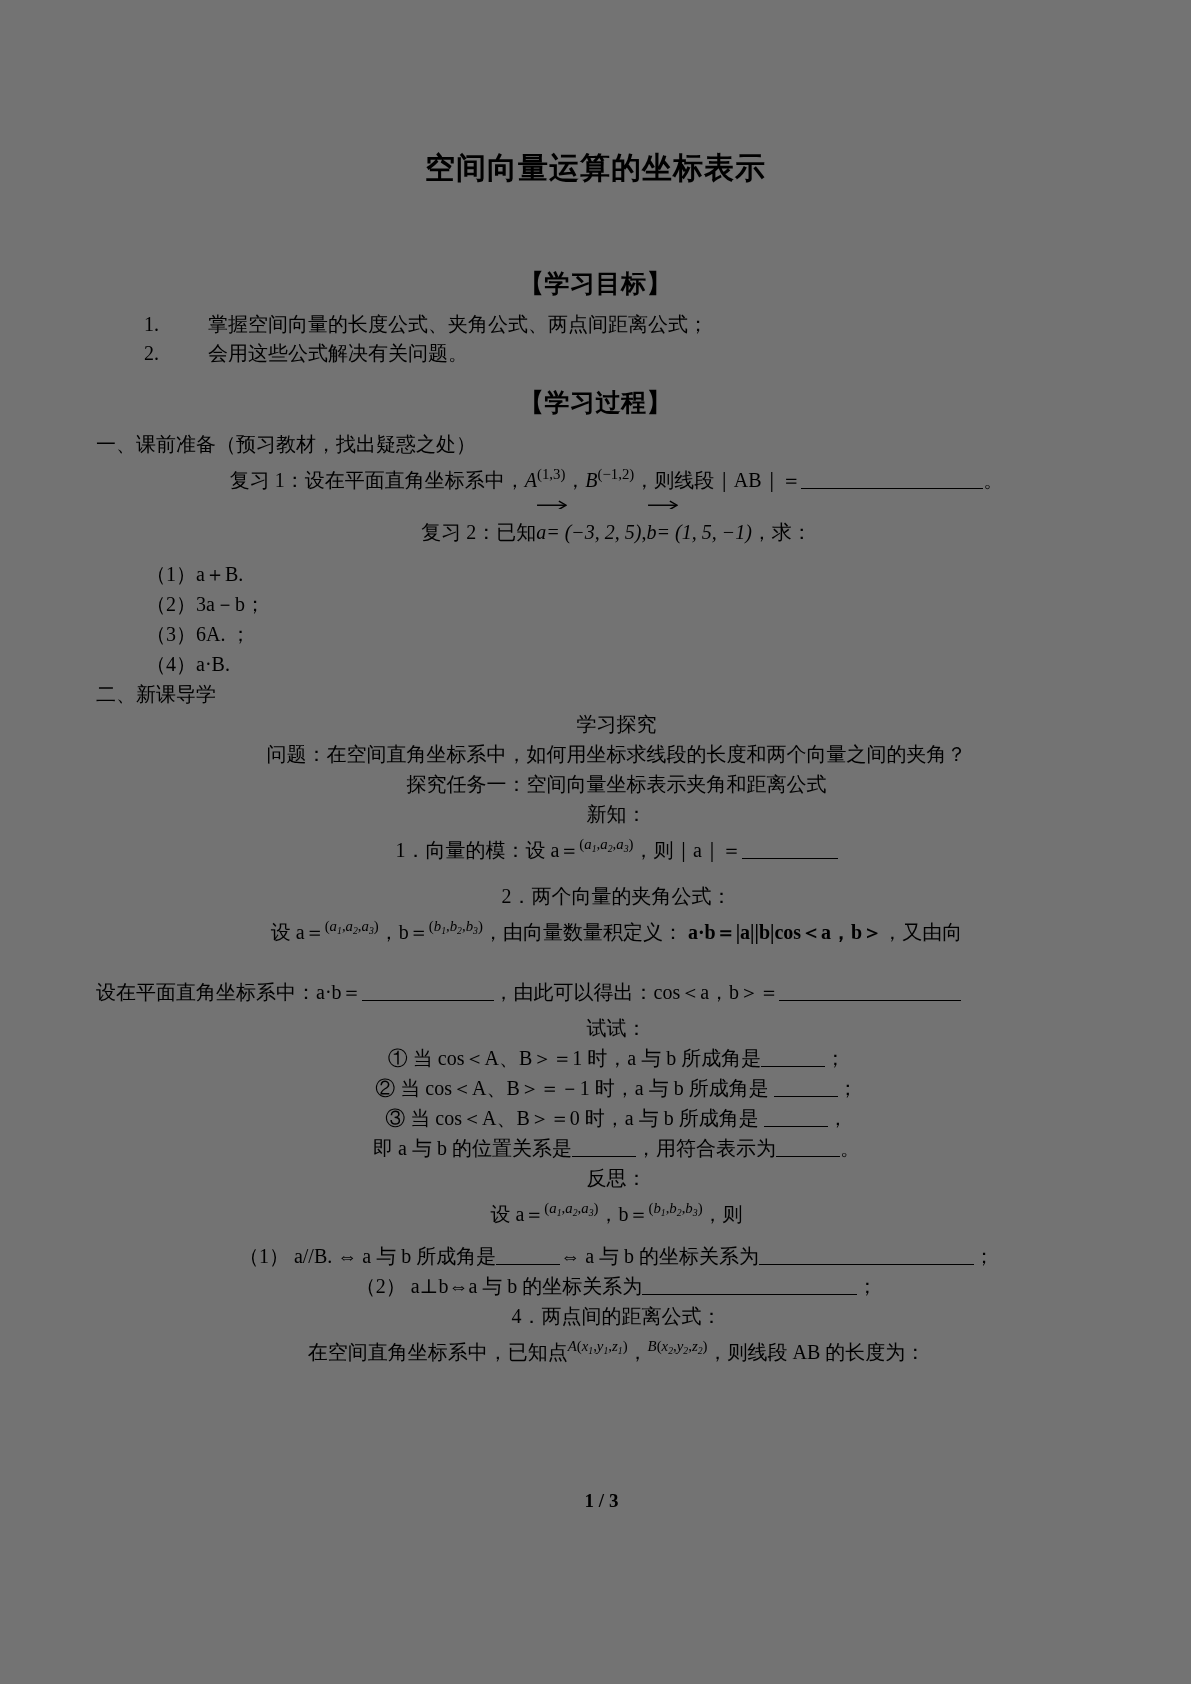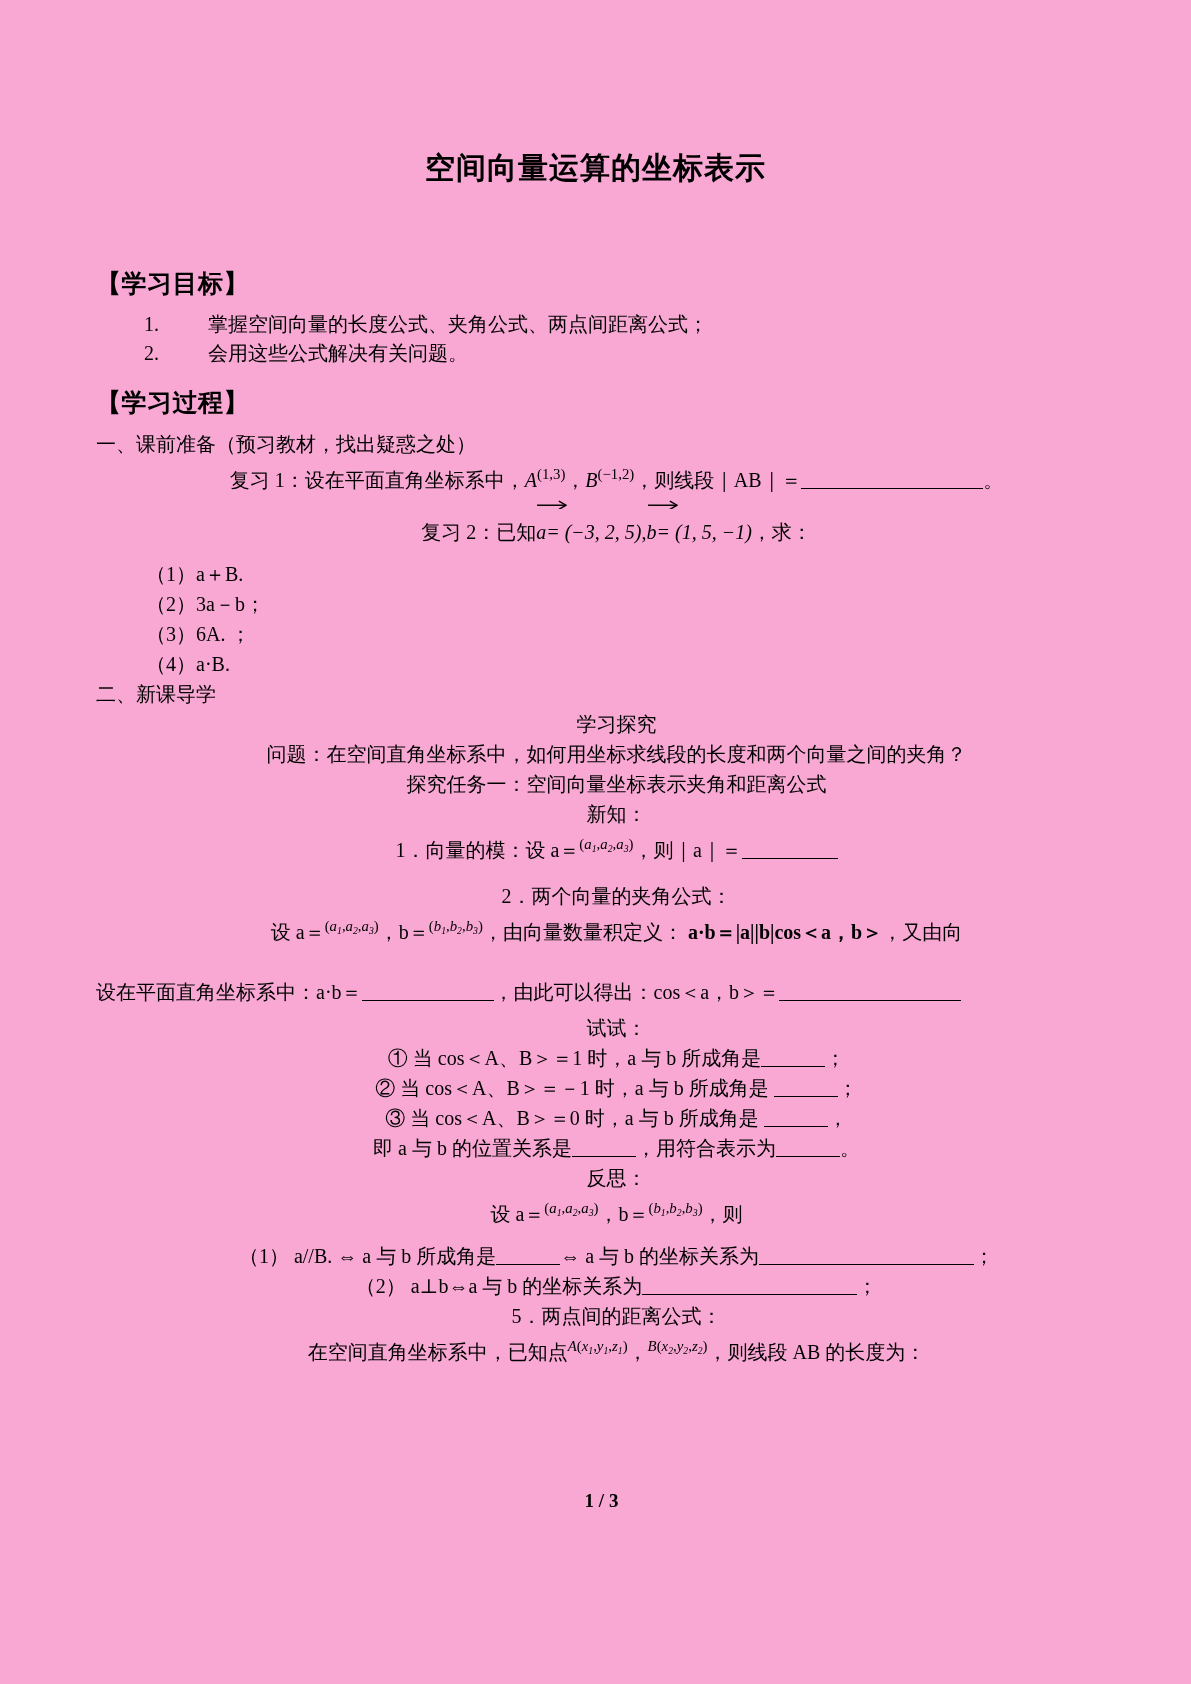--- a/index.html
+++ b/index.html
@@ -9,39 +9,40 @@
   }
   body {
     font-family: "Liberation Serif", "DejaVu Serif", serif;
     color: #000000;
   }
   .page {
     position: relative;
     width: 1191px;
     height: 1684px;
     margin: 0 auto;
-    background: #f9a8d4;
+    background: #737373;
     box-sizing: border-box;
     padding: 0 96px;
     overflow: hidden;
   }
   .doc-title {
     text-align: center;
     font-size: 30px;
     font-weight: bold;
     letter-spacing: 1px;
     margin: 0;
     padding-top: 148px;
     font-family: "Liberation Serif", "DejaVu Serif", serif;
   }
   .section-head {
     font-size: 25px;
     font-weight: bold;
     margin: 0;
     letter-spacing: 0.5px;
+    text-align: center;
   }
   .gap-after-title { height: 78px; }
   .gap-sm { height: 10px; }
   .gap-xs { height: 6px; }
   .gap-md { height: 18px; }
 
   .obj-list {
     margin: 10px 0 0 0;
     padding: 0;
     list-style: none;
@@ -204,21 +205,21 @@
   <div class="gap-xs"></div>
 
   <div class="line ind1">
     <span>（1）</span> <span>a//B.  ⇔  a 与 b 所成角是</span><span class="blank-s"></span><span>⇔  a 与 b 的坐标关系为</span><span class="blank-xxl"></span><span>；</span>
   </div>
 
   <div class="line ind1">
     <span>（2）</span> <span>a⊥b⇔a 与 b 的坐标关系为</span><span class="blank-xxl"></span><span>；</span>
   </div>
 
-  <div class="line ind1">5．两点间的距离公式：</div>
+  <div class="line ind1">4．两点间的距离公式：</div>
 
   <div class="formula-line ind1">
     <span>在空间直角坐标系中，已知点</span><sup class="coord"><span class="mathi">A</span>(<span class="mathi">x</span><span class="sub">1</span>,<span class="mathi">y</span><span class="sub">1</span>,<span class="mathi">z</span><span class="sub">1</span>)</sup><span>，</span><sup class="coord"><span class="mathi">B</span>(<span class="mathi">x</span><span class="sub">2</span>,<span class="mathi">y</span><span class="sub">2</span>,<span class="mathi">z</span><span class="sub">2</span>)</sup><span>，则线段 AB 的长度为：</span>
   </div>
 
   <div class="pagenum">1 / 3</div>
 
 </div>
 
 </body></html>

